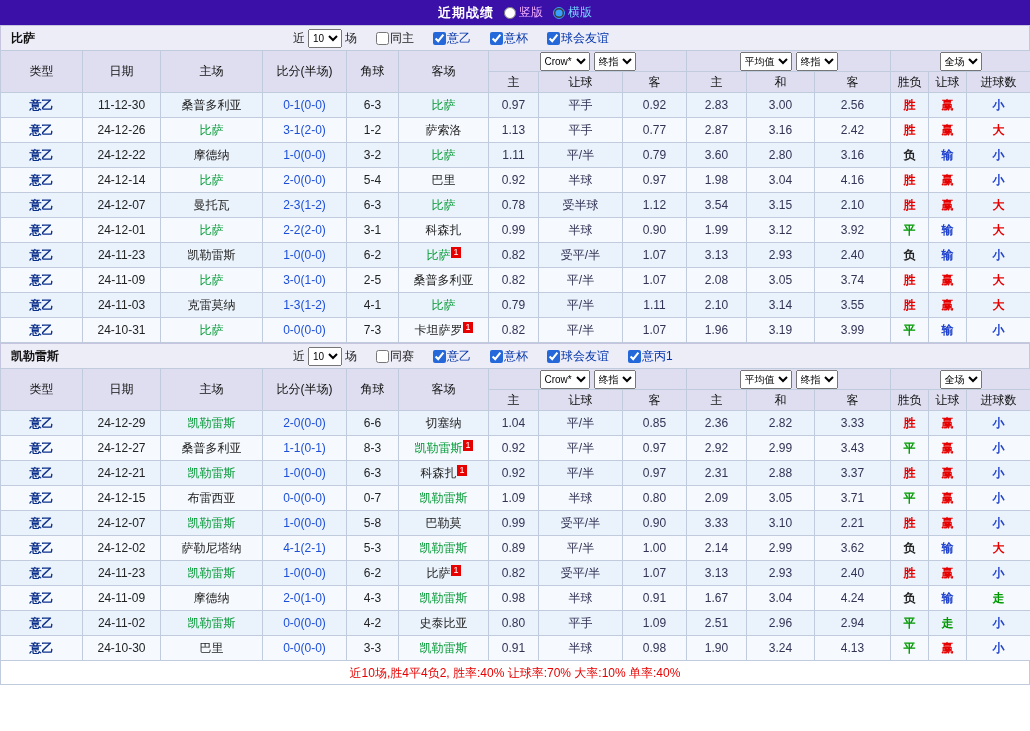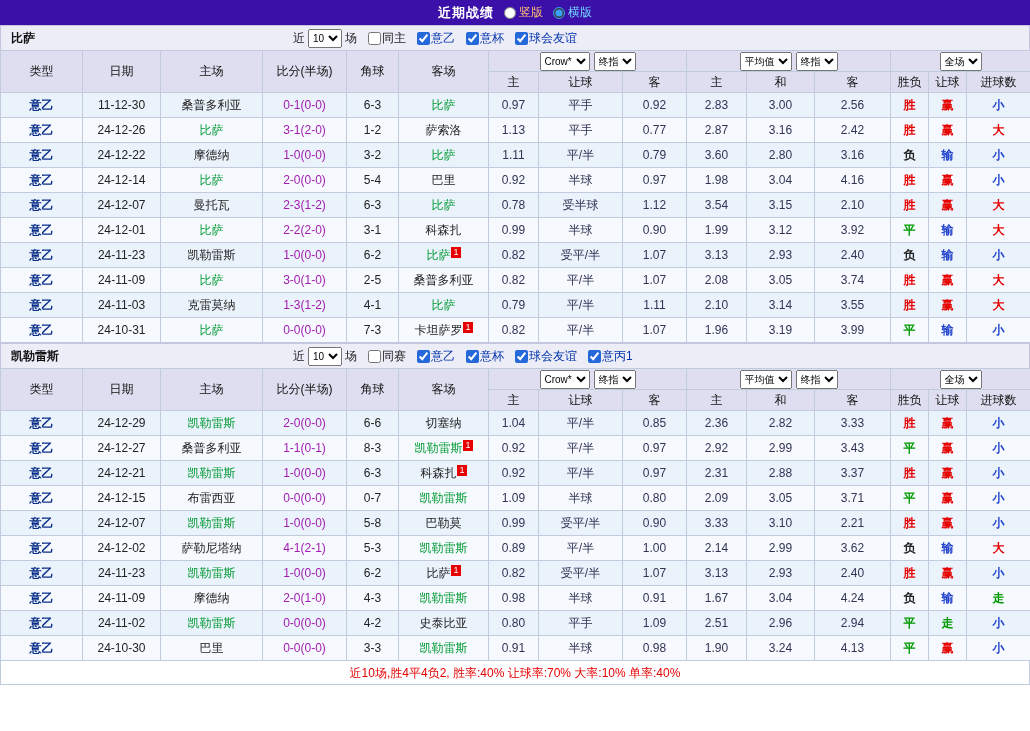--- a/index.html
+++ b/index.html
@@ -11,50 +11,50 @@
     color:#222;
   }
   
   .topbar {
     height:25px; background:#3a10a8; color:#fff;
     display:flex; align-items:center; justify-content:center; gap:10px;
   }
   .topbar-title { font-weight:bold; font-size:13px; letter-spacing:1px; }
   .view-radio { display:inline-flex; align-items:center; gap:3px; cursor:pointer; }
   .view-radio input { width:12px; height:12px; margin:0; accent-color:#3aa0ff; }
-  .view-radio span { color:#fdba74; }
+  .view-radio span { color:#f0abfc; }
   .view-radio.selected span { color:#74d4ff; }
 
   
   .section-head {
     height:25px; background:#ededf8;
     border:1px solid #c5c5e0; border-bottom:none;
     display:flex; align-items:center;
   }
   .team-name { font-weight:bold; padding-left:10px; width:292px; color:#111; }
   .filters { display:flex; align-items:center; gap:3px; }
-  .filters .chk { display:inline-flex; align-items:center; gap:1px; cursor:pointer; margin-left:8px; }
+  .filters .chk { display:inline-flex; align-items:center; gap:1px; cursor:pointer; margin-left:16px; }
   .filters input[type="checkbox"] { width:13px; height:13px; margin:0; accent-color:#2468d9; }
   .same-lab { color:#222; }
   .comp-lab { color:#0033aa; }
   .mini-select { font-size:10px; height:19px; font-family:inherit; }
 
   
   .stats-table { width:1030px; border-collapse:collapse; table-layout:fixed; font-size:12px; }
   .stats-table th, .stats-table td {
     border:1px solid #c0cbdd; text-align:center;
     white-space:nowrap; overflow:hidden; padding:0 1px;
   }
   .stats-table thead th { background:#dedef0; font-weight:normal; color:#111; height:21px; }
   .stats-table thead .sel-th select { margin:0 2px; }
   .stats-table tbody td { height:25px; }
   tbody tr.odd  td { background:#eaf2fb; }
   tbody tr.even td { background:#f6fafe; }
   tbody td.type-cell { background:#00b0f0; color:#0b2f8a; font-weight:bold; }
-  .score { color:#a21caf; }
+  .score { color:#1d4ed8; }
   .team-green { color:#009933; }
   .badge {
     display:inline-block; background:#e60000; color:#fff;
     font-size:9px; line-height:11px; padding:0 2px; margin-left:1px; vertical-align:top;
   }
   .odds { color:#333355; }
   .t-red   { color:#e60000; }
   .t-green { color:#009900; }
   .t-blue  { color:#2244cc; }
   .t-dark  { color:#222222; }

